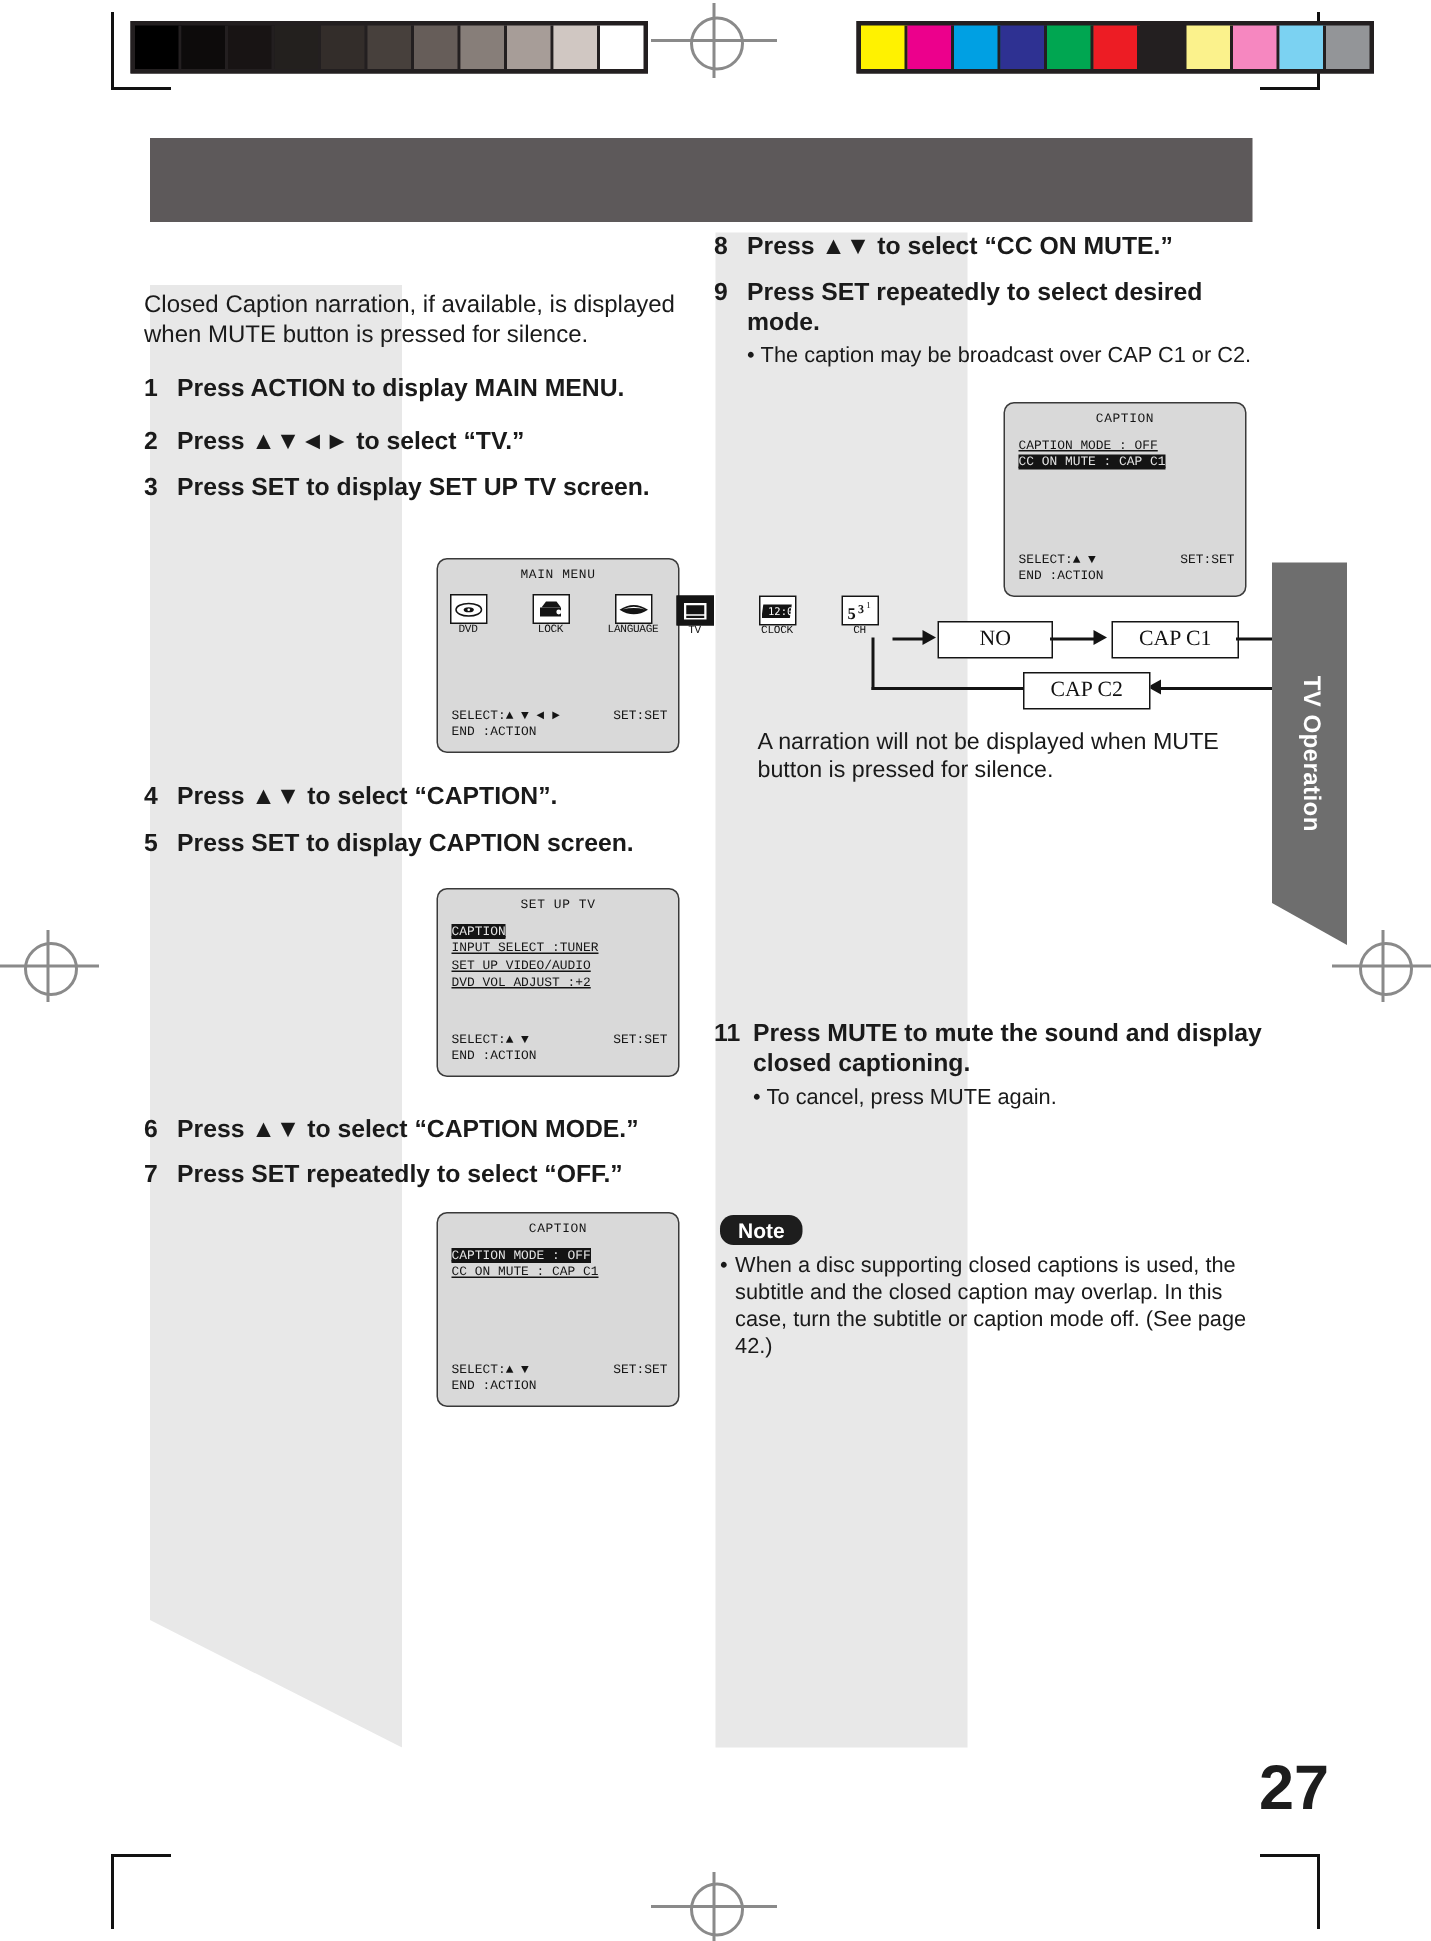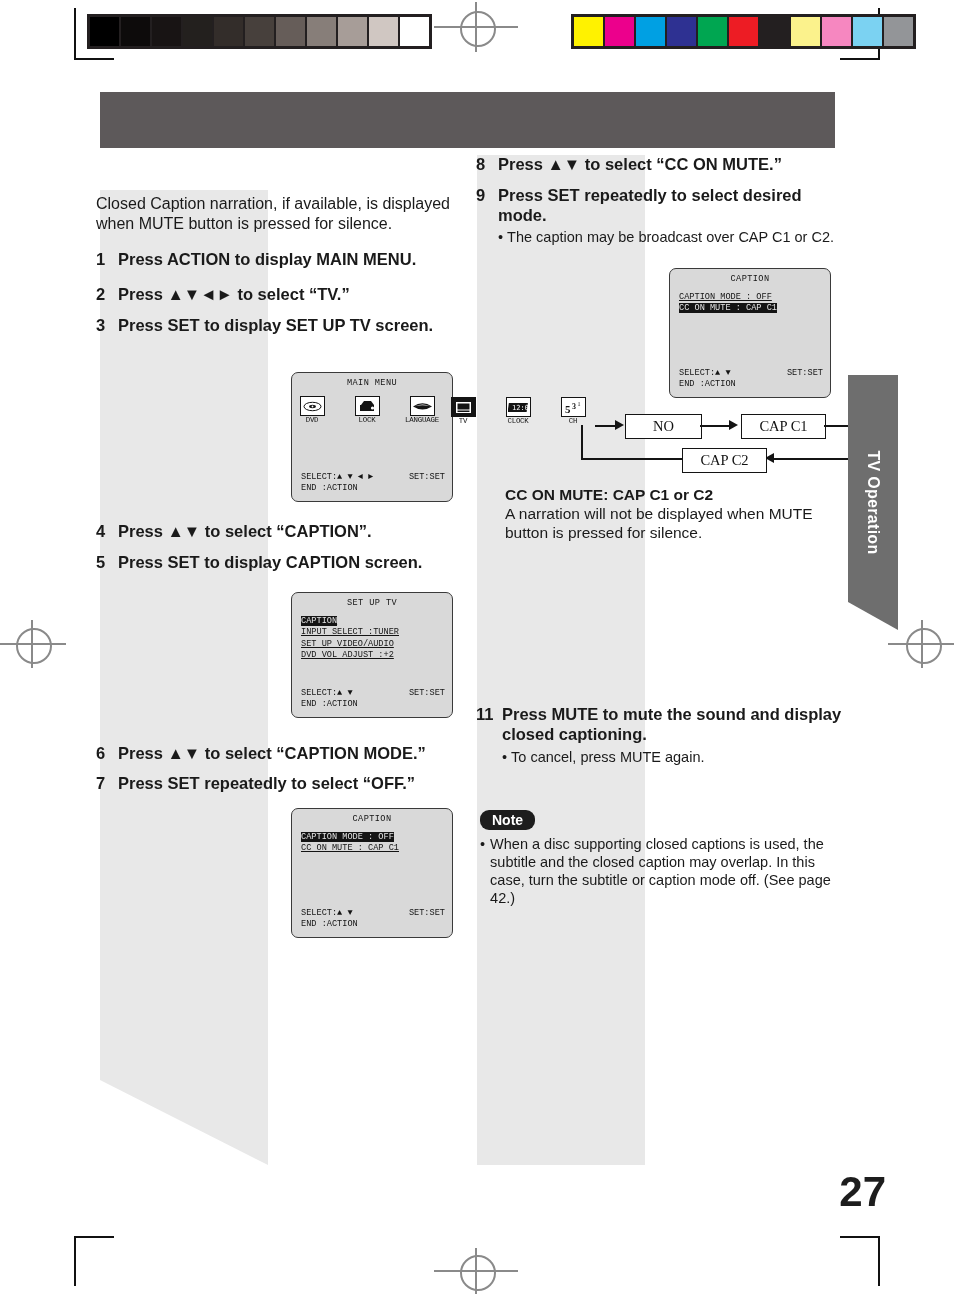--- a/index.html
+++ b/index.html
@@ -372,27 +372,26 @@
     <div class="fline" style="left:178px;top:50px;width:108px;height:2.4px;"></div>
     <div class="farrow l" style="left:170px;top:45px;"></div>
     <div class="fbox" style="left:87px;top:40px;width:83px;height:23px;">
       <span>CAP C2</span>
     </div>
     <div class="fline" style="left:-14px;top:50px;width:101px;height:2.4px;"></div>
     <div class="fline" style="left:-14px;top:17px;width:2.4px;height:35px;"></div>
   </div>
 
   <div class="expl" style="position:absolute;left:505px;top:485px;width:330px;">
-    <div class="hd">CC ON MUTE: CAP C1 or C2</div>
     <div>A narration will not be displayed when MUTE button is pressed for silence.</div>
   </div>
 
   <div style="position:absolute;left:476px;top:646px;width:372px;">
     <div style="height:34px;"></div>
-    <div class="step wide" style="margin-bottom:4px;margin-top:25px;">
+    <div class="step wide" style="margin-bottom:4px;">
       <span class="num">11</span>
       <span class="txt">Press MUTE to mute the sound and display closed captioning.</span>
     </div>
     <div class="sub" style="display:flex;margin-left:26px;">
       <span class="b">•</span>
       <span>To cancel, press MUTE again.</span>
     </div>
   </div>
 
   <div style="position:absolute;left:480px;top:810px;width:360px;">

